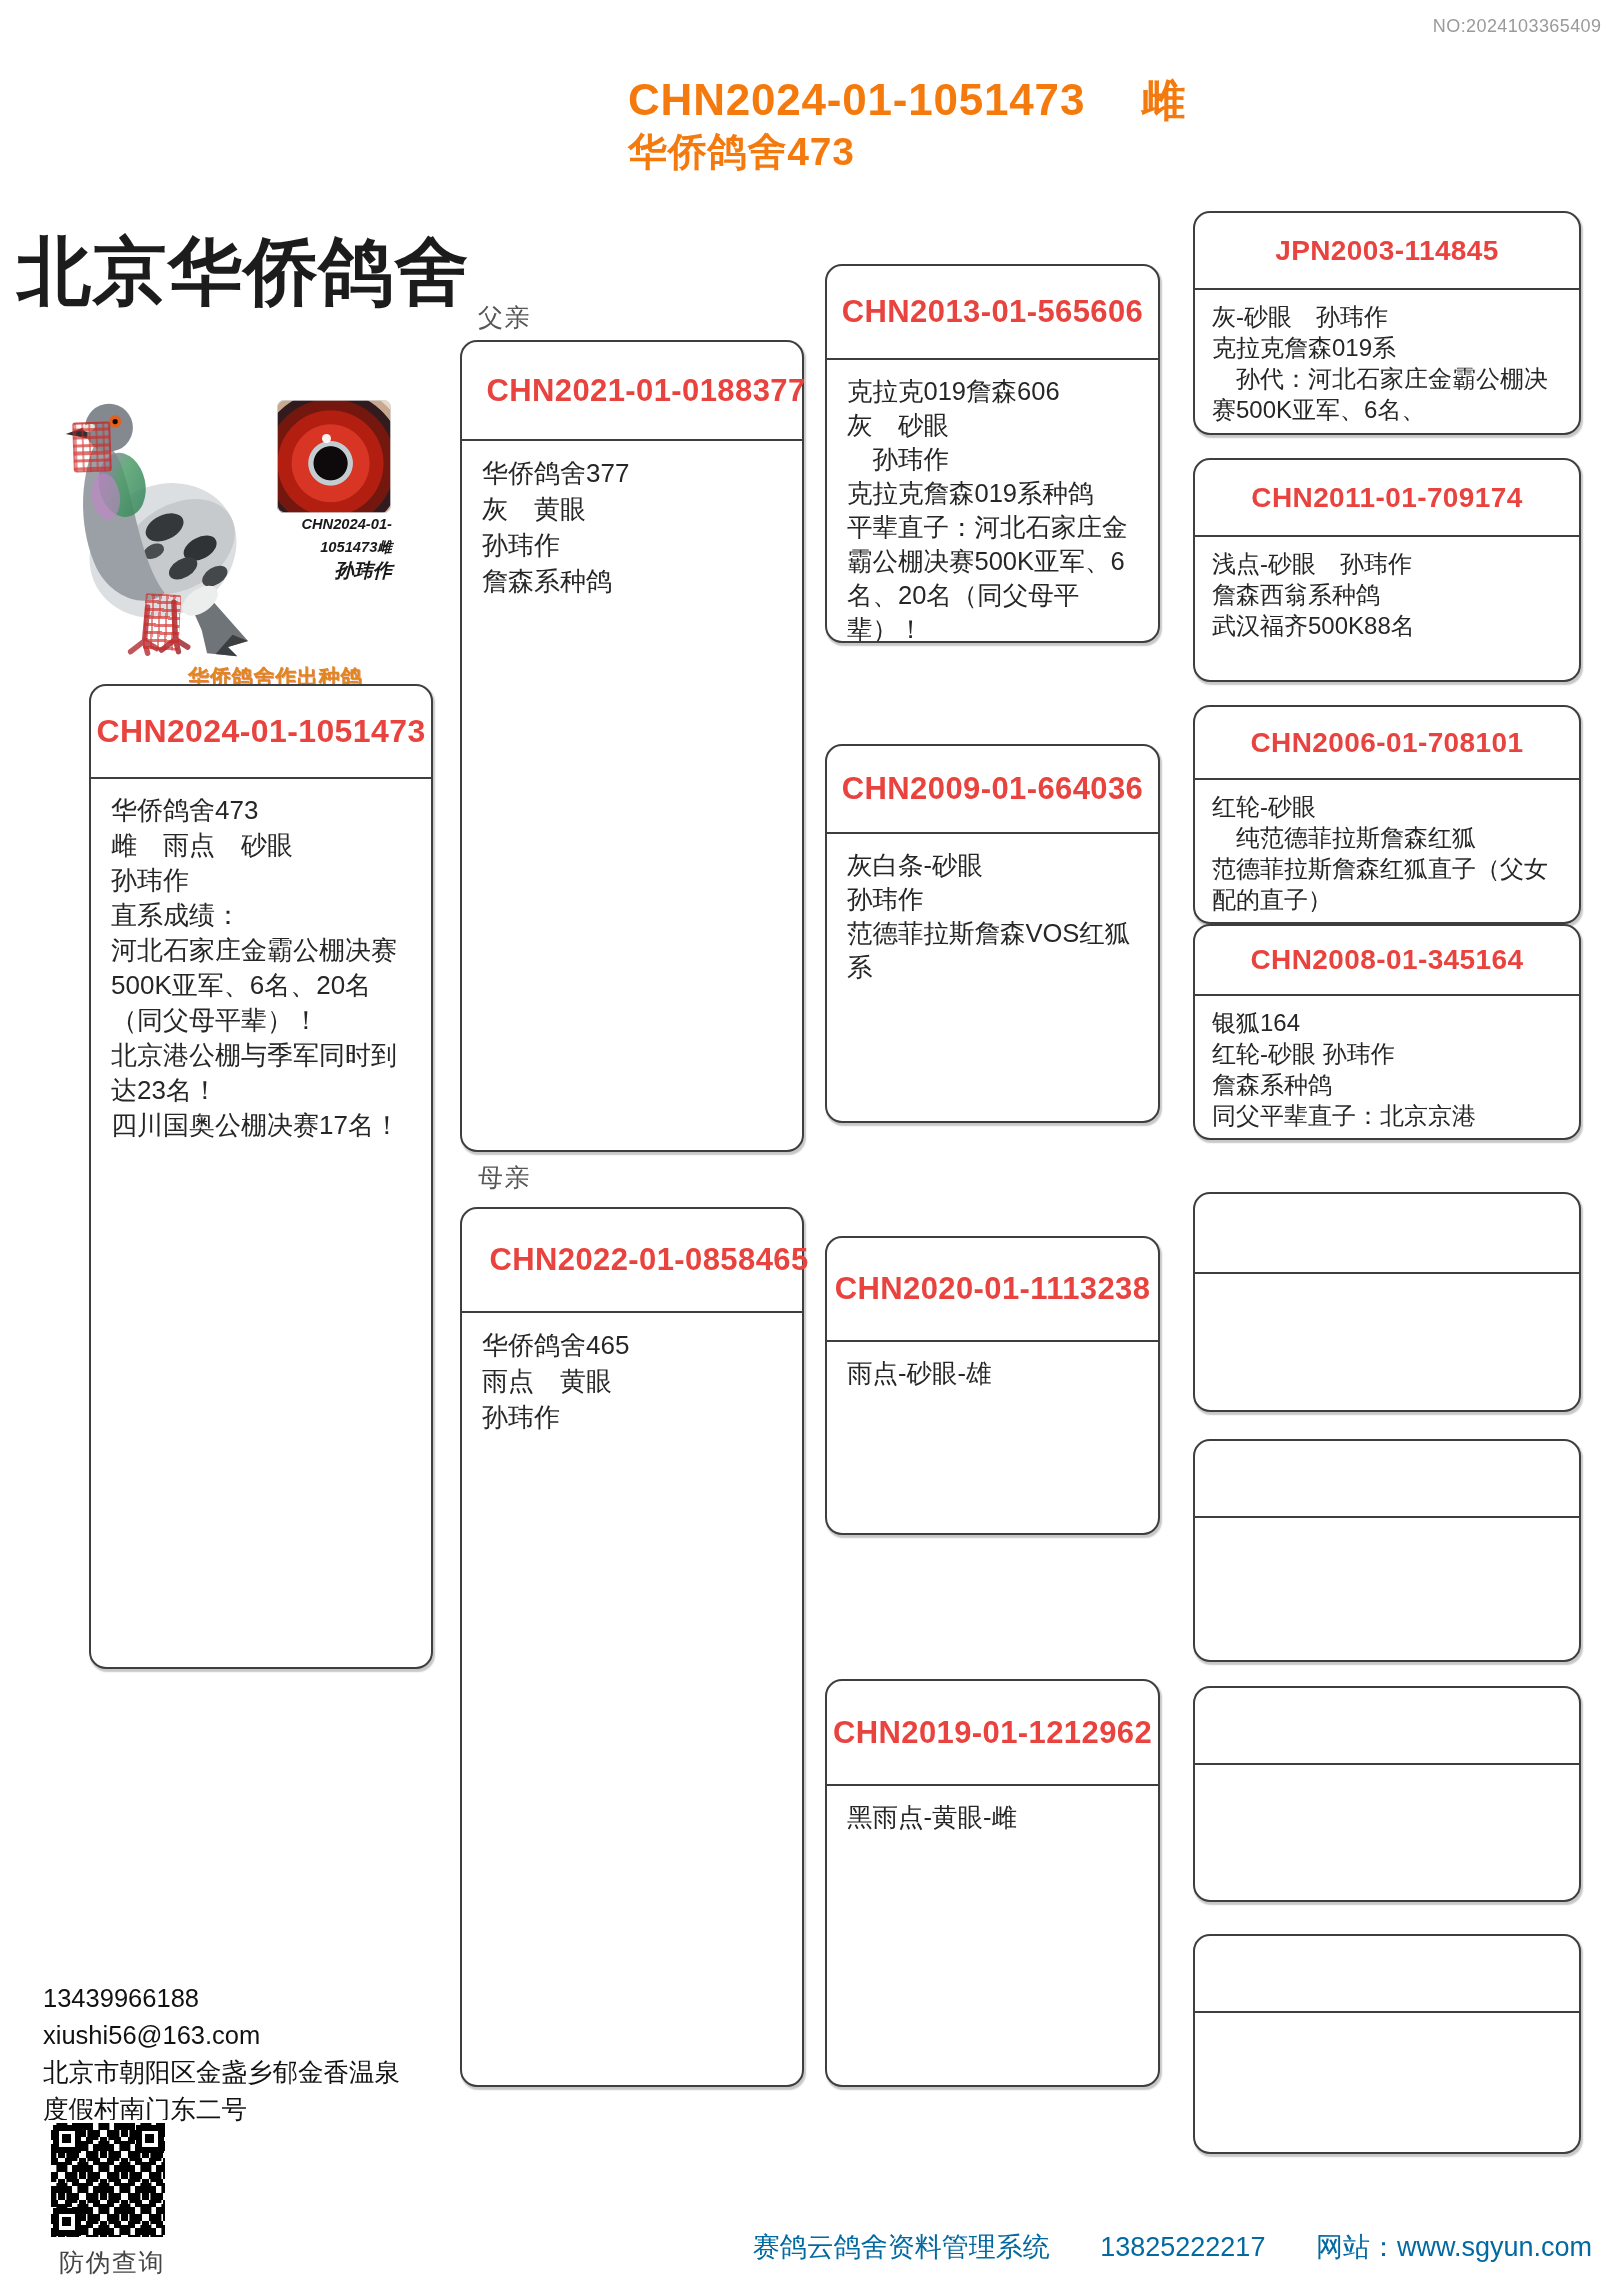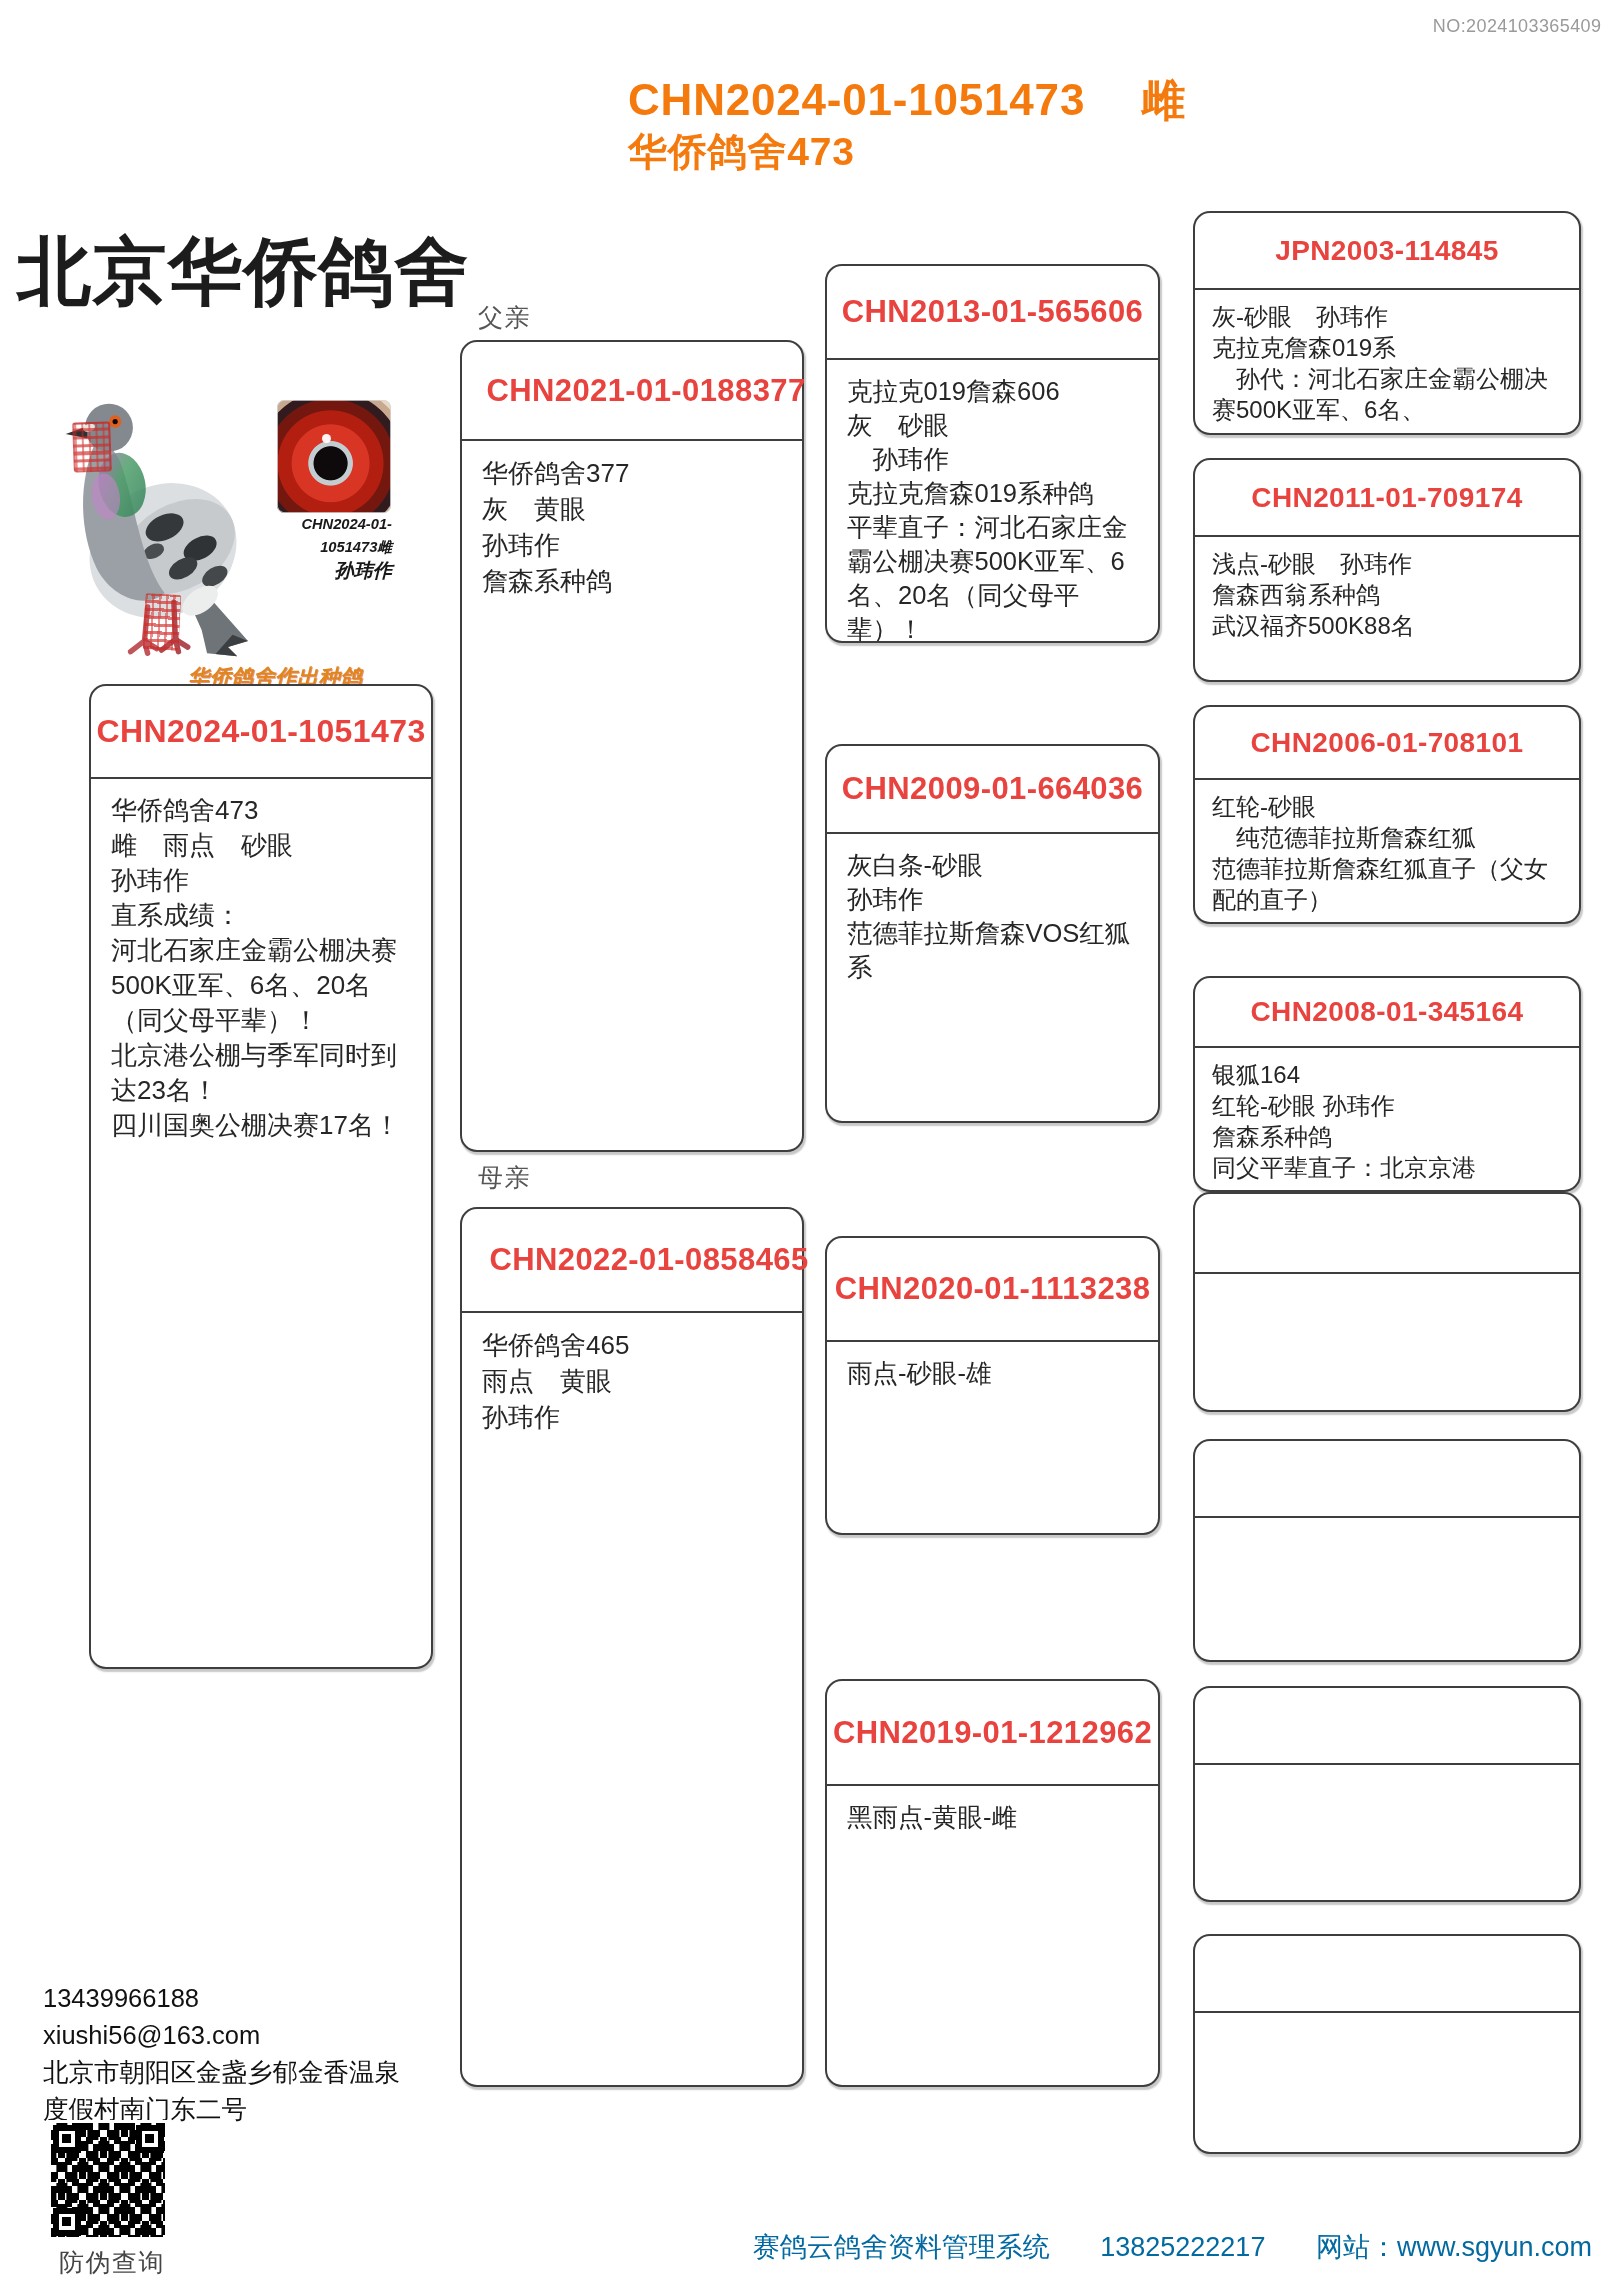--- a/index.html
+++ b/index.html
@@ -63,21 +63,21 @@
     position:absolute;opacity:.85;
     border:2.3px solid rgba(199,38,38,.75);border-radius:3.1px;
     background:
       repeating-linear-gradient(0deg, rgba(206,40,36,.75) 0 3.1px, transparent 3.1px 7.7px),
       repeating-linear-gradient(90deg, rgba(206,40,36,.6) 0 2.3px, transparent 2.3px 7px);
   }
   .seal-a{left:73px;top:422px;width:34px;height:46px;transform:rotate(-2deg);}
   .seal-b{left:144px;top:594px;width:36px;height:56px;transform:rotate(3deg);border:none;}
   .made-by-stamp{
     position:absolute;left:188px;top:663px;
-    font-size:21px;font-weight:bold;font-style:italic;
+    font-size:21px;font-weight:bold;
     color:#e0861c;text-shadow:0.8px 0.8px 0 rgba(200,60,30,.55);
     white-space:nowrap;letter-spacing:0.8px;
   }
   
   .pbox{
     position:absolute;background:#fff;
     border:2.3px solid #3e3e3e;border-radius:17px;
     box-shadow:1.5px 2.3px 1.5px rgba(0,0,0,.22);
     display:flex;flex-direction:column;box-sizing:border-box;
   }
@@ -284,21 +284,21 @@
 武汉福齐500K88名</div>
   </div>
   <div class="pbox col-g3" style="left:1193px;top:705px;width:388px;height:219px;">
     <div class="pbox-head" style="height:73px;">
       <span class="ring">CHN2006-01-708101</span>
     </div>
     <div class="pbox-body">红轮-砂眼
 　纯范德菲拉斯詹森红狐
 范德菲拉斯詹森红狐直子（父女配的直子）</div>
   </div>
-  <div class="pbox col-g3" style="left:1193px;top:976px;width:388px;height:216px;">
+  <div class="pbox col-g3" style="left:1193px;top:924px;width:388px;height:216px;">
     <div class="pbox-head" style="height:70px;">
       <span class="ring">CHN2008-01-345164</span>
     </div>
     <div class="pbox-body">银狐164
 红轮-砂眼 孙玮作
 詹森系种鸽
 同父平辈直子：北京京港</div>
   </div>
   <div class="pbox col-g3" style="left:1193px;top:1192px;width:388px;height:220px;">
     <div class="pbox-head" style="height:80px;">

